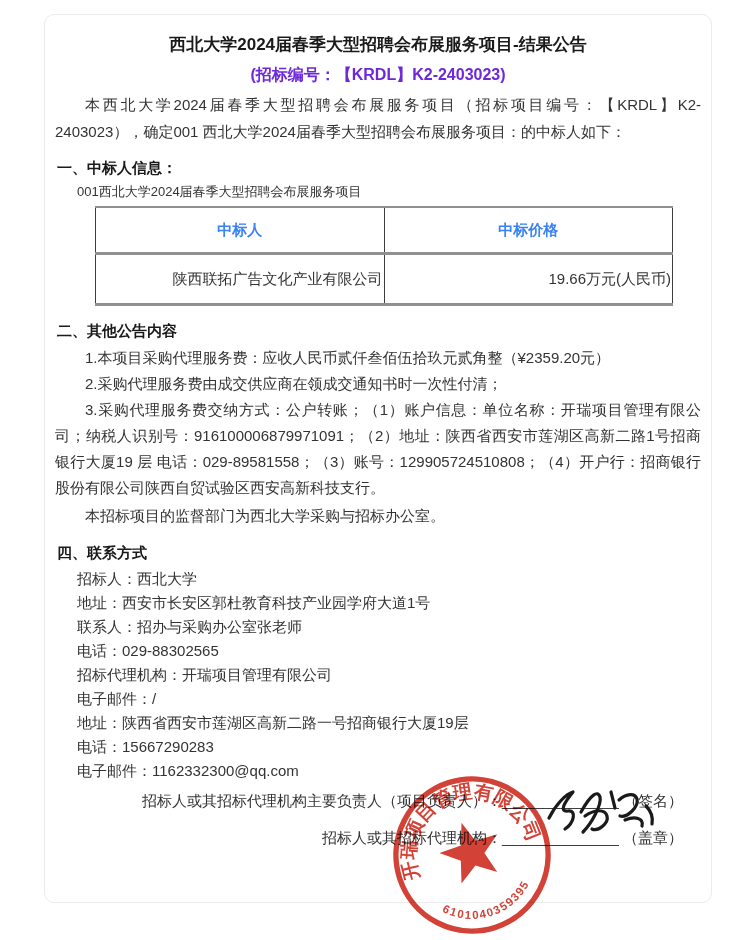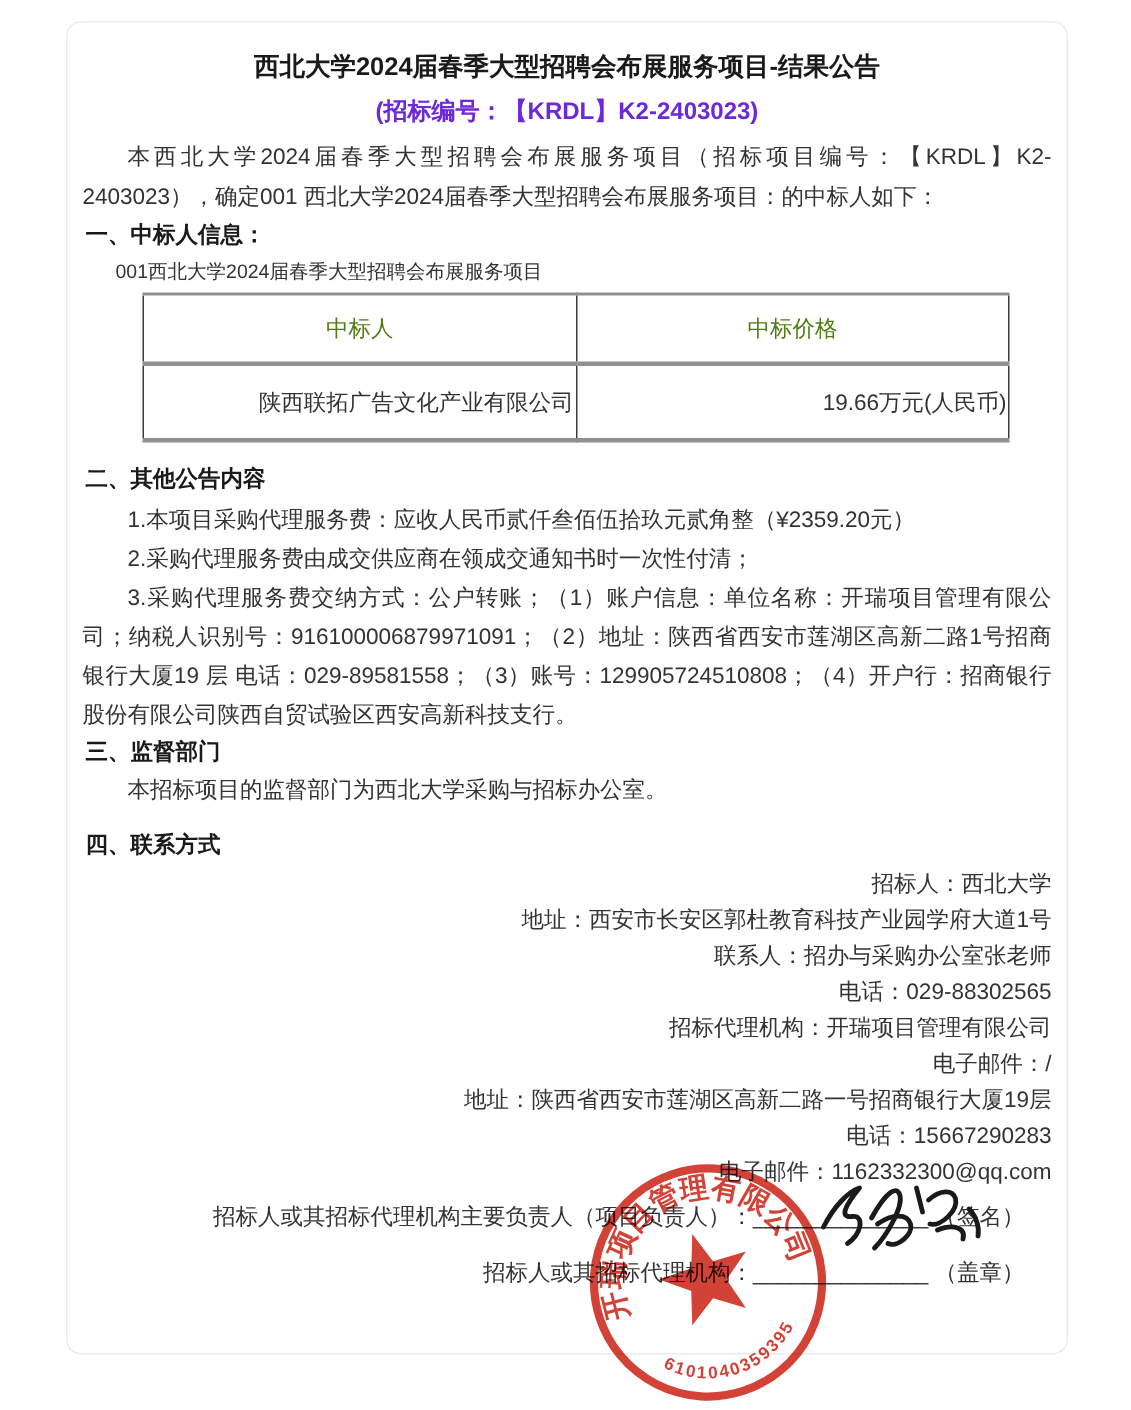--- a/index.html
+++ b/index.html
@@ -20,52 +20,52 @@
   .doc-subtitle{
     text-align:center;font-size:16px;font-weight:bold;color:#6d28d9;
     line-height:24px;margin:6px 0 0 0;
   }
   .intro{
     font-size:15px;line-height:27px;margin:4px 0 0 0;
     text-indent:2em;text-align:justify;
   }
   .sec-heading{
     font-size:15px;font-weight:bold;color:#1a1a1a;line-height:21px;
-    margin:1px 0 0 2px;
+    margin:12px 0 0 2px;
   }
   .sec-heading.mt14{margin-top:14px;}
   .sub-line{
     font-size:13px;line-height:21px;margin:3px 0 0 22px;
   }
   .result-table{
     border-collapse:collapse;margin:4px 0 0 40px;width:578px;
     table-layout:fixed;
   }
   .result-table th{
-    font-size:15px;font-weight:normal;color:#4d7c0f;text-align:center;
+    font-size:15px;font-weight:bold;color:#3b82f6;text-align:center;
     height:42px;border-bottom:3px solid #909090;
   }
   .result-table td{
     font-size:15px;color:#333;text-align:right;height:46px;
   }
   .result-table th,.result-table td{
     border-left:1px solid #3d3d3d;border-right:1px solid #3d3d3d;
   }
   .result-table{
     border-top:2px solid #8f8f8f;border-bottom:3px solid #909090;
   }
   .para{
     font-size:15px;line-height:26px;margin:0;text-indent:2em;text-align:justify;
   }
   .para.first{margin-top:4px;}
   .sup-body{
     font-size:15px;line-height:24px;margin:3px 0 0 0;text-indent:2em;
   }
   .contact-line{
-    font-size:15px;line-height:24px;margin:0 0 0 22px;text-align:right;
+    font-size:15px;line-height:24px;margin:0 0 0 22px;
   }
   .contact-block{margin-top:4px;}
   .signoff{
     text-align:right;font-size:15px;color:#333;padding-right:18px;
   }
   .signoff-line1{margin-top:6px;line-height:24px;}
   .signoff-line2{margin-top:13px;line-height:24px;}
   .blank{letter-spacing:0;}
   
   .stamp{
@@ -105,21 +105,20 @@
         <td>19.66万元(人民币)</td>
       </tr>
     </tbody>
   </table>
 
   <div class="sec-heading mt14">二、其他公告内容</div>
   <p class="para first">1.本项目采购代理服务费：应收人民币贰仟叁佰伍拾玖元贰角整（¥2359.20元）</p>
   <p class="para">2.采购代理服务费由成交供应商在领成交通知书时一次性付清；</p>
   <p class="para">3.采购代理服务费交纳方式：公户转账；（1）账户信息：单位名称：开瑞项目管理有限公司；纳税人识别号：916100006879971091；（2）地址：陕西省西安市莲湖区高新二路1号招商银行大厦19 层 电话：029-89581558；（3）账号：129905724510808；（4）开户行：招商银行股份有限公司陕西自贸试验区西安高新科技支行。</p>
 
-  <div class="sec-heading">三、监督部门</div>
   <p class="sup-body">本招标项目的监督部门为西北大学采购与招标办公室。</p>
 
   <div class="sec-heading mt14">四、联系方式</div>
   <div class="contact-block">
     <div class="contact-line">招标人：西北大学</div>
     <div class="contact-line">地址：西安市长安区郭杜教育科技产业园学府大道1号</div>
     <div class="contact-line">联系人：招办与采购办公室张老师</div>
     <div class="contact-line">电话：029-88302565</div>
     <div class="contact-line">招标代理机构：开瑞项目管理有限公司</div>
     <div class="contact-line">电子邮件：/</div>

